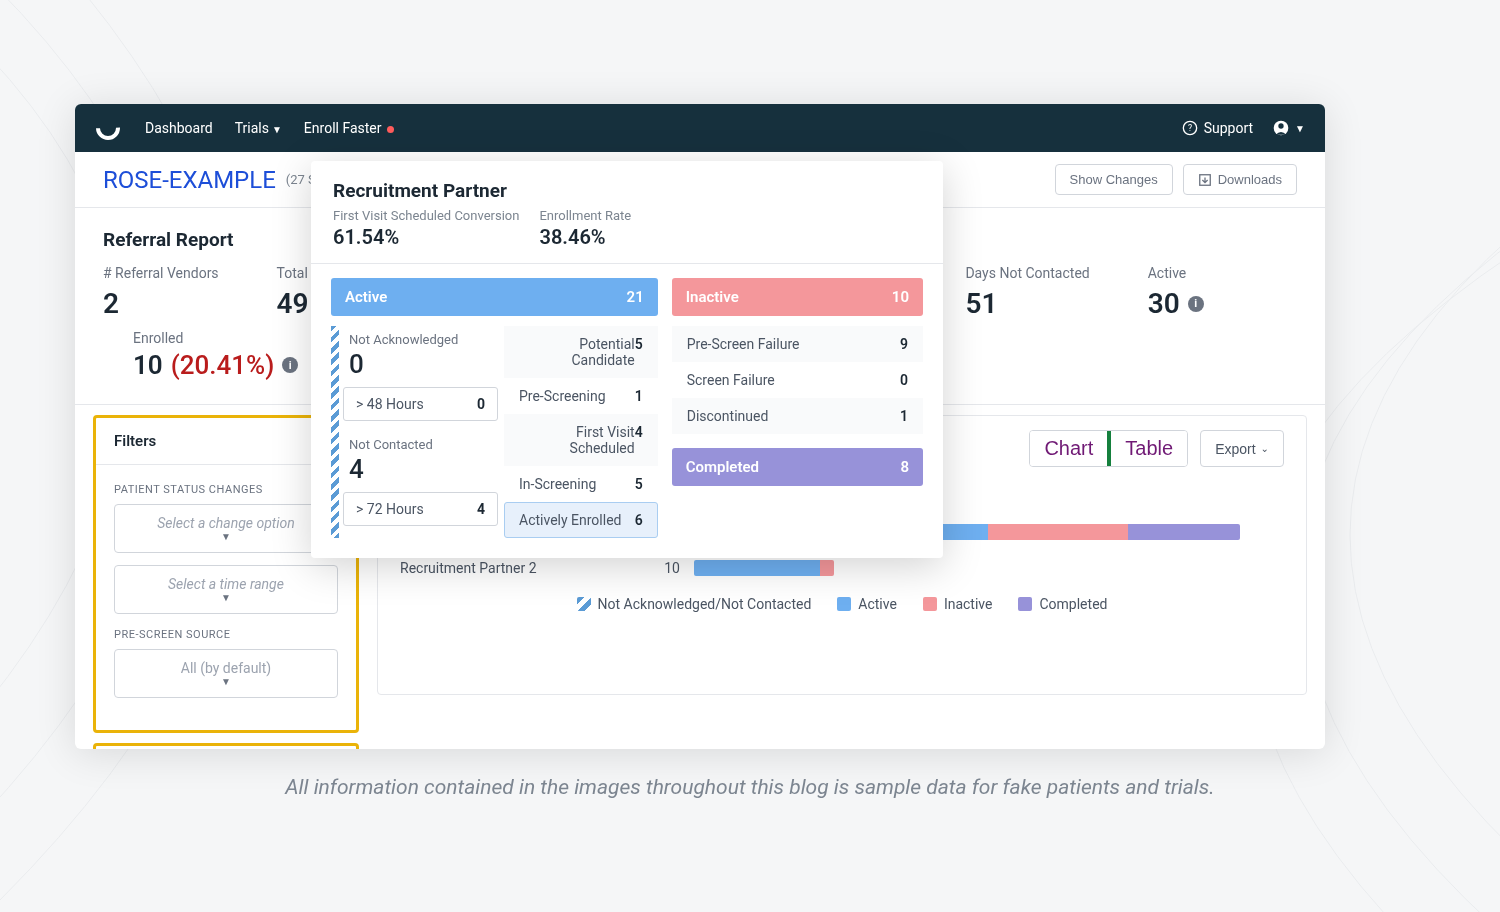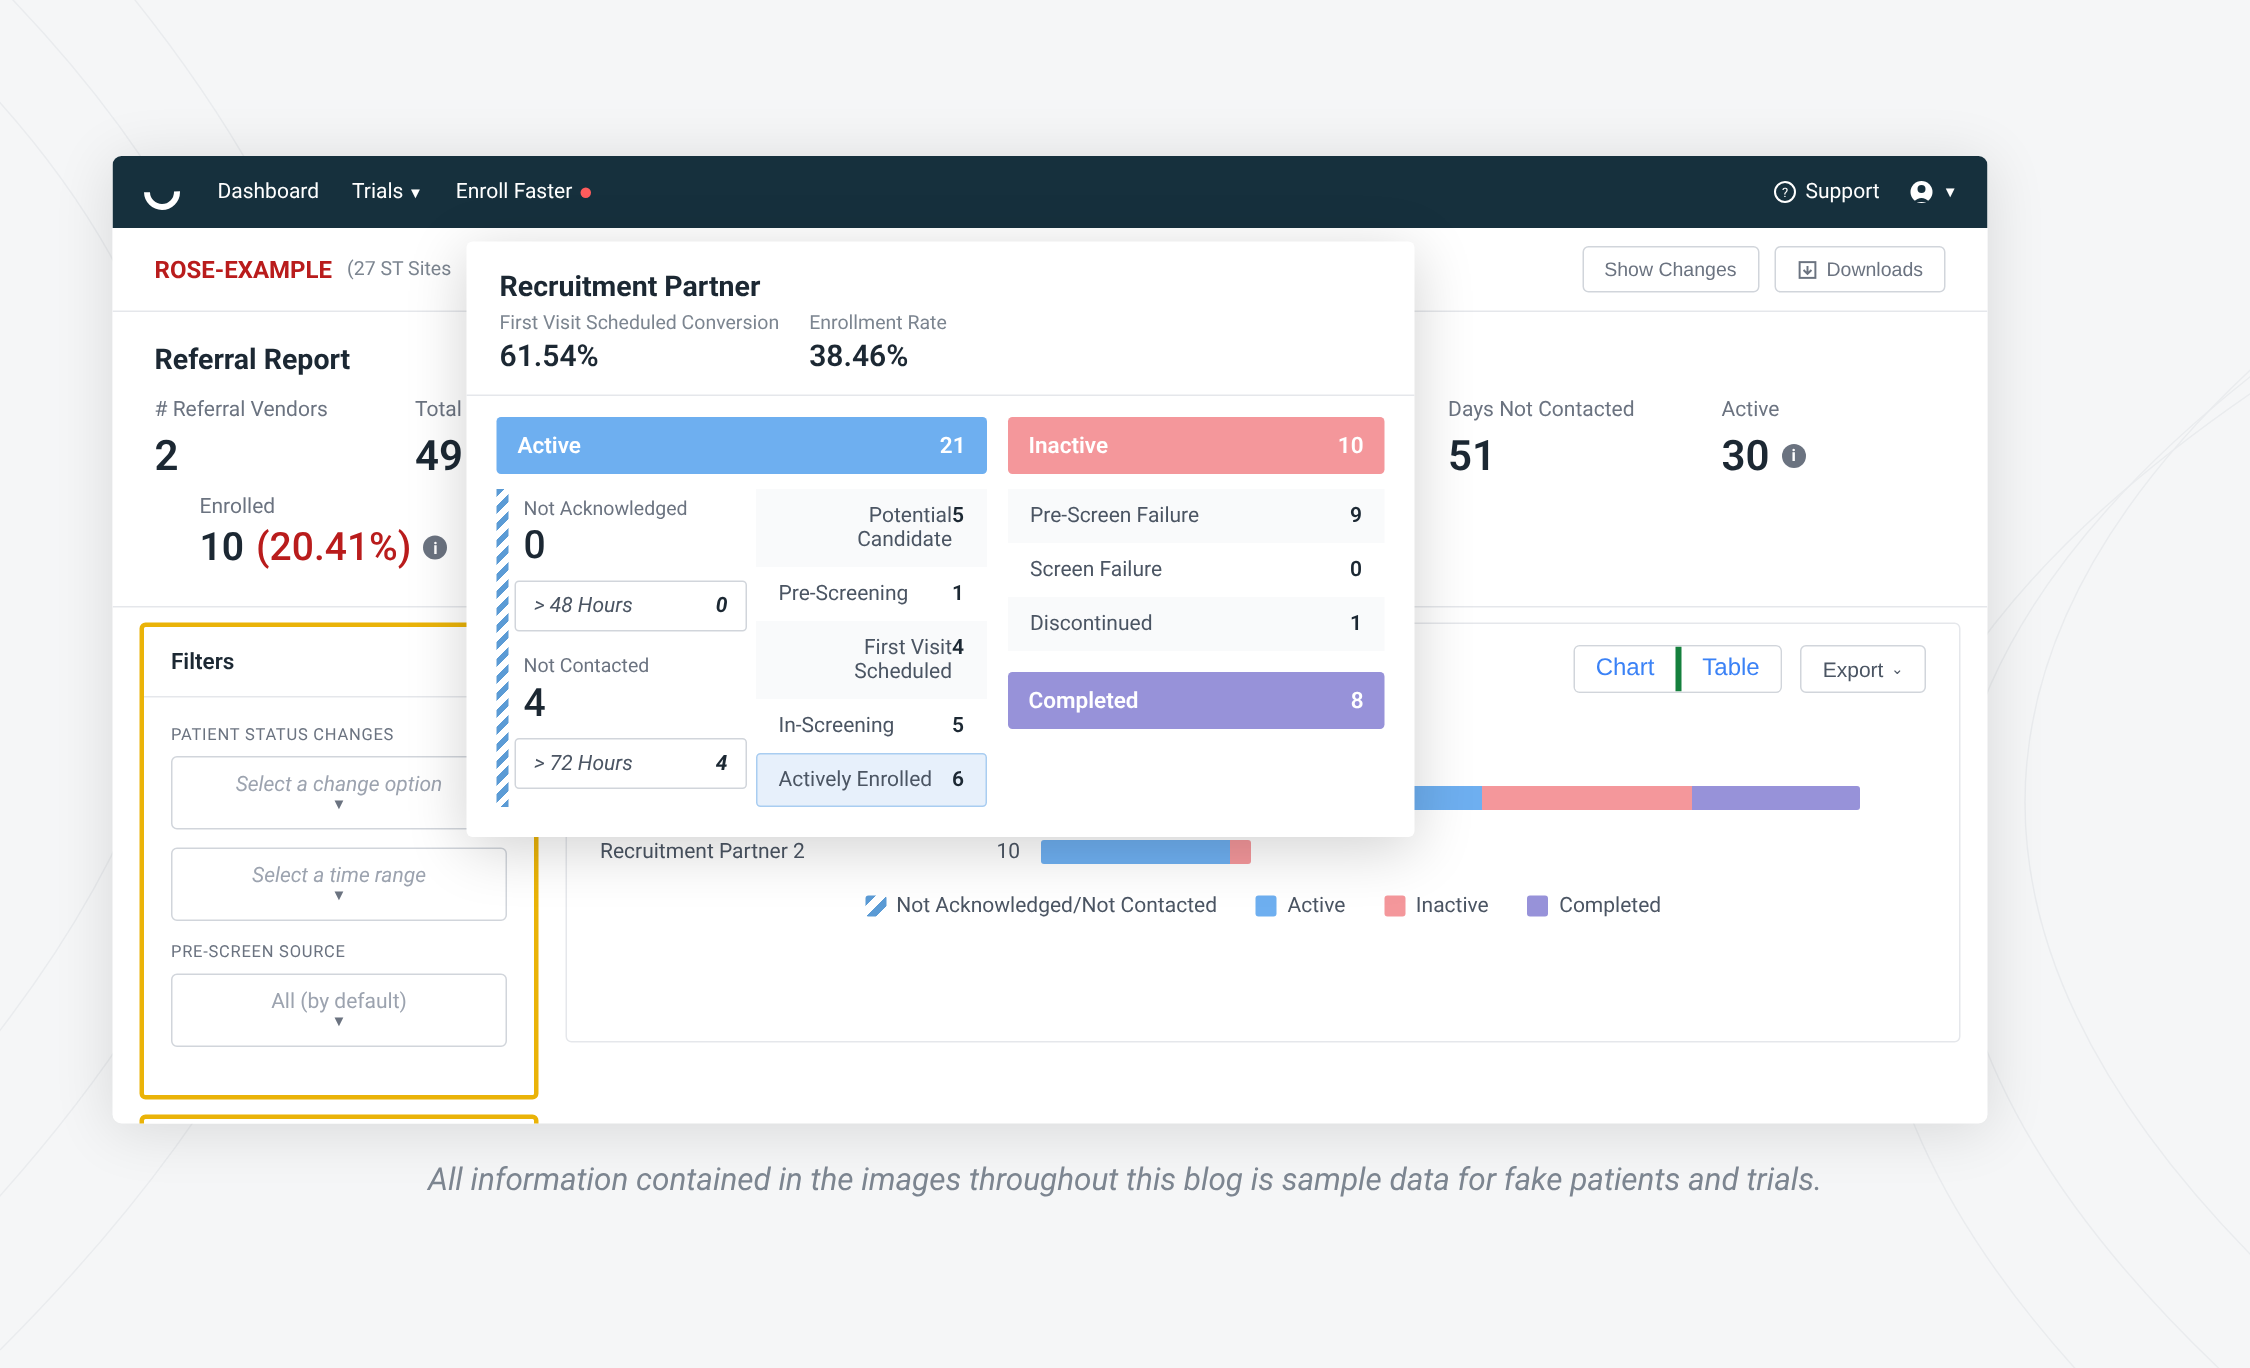--- a/index.html
+++ b/index.html
@@ -45,21 +45,21 @@
 .support { display: flex; align-items: center; gap: 6px; margin-right: 20px; cursor: pointer; }
 .user-menu { display: flex; align-items: center; cursor: pointer; }
 .icon-svg { width: 16px; height: 16px; fill: #fff; }
 .subheader {
   height: 56px;
   display: flex; align-items: center;
   padding: 0 28px;
   border-bottom: 1px solid #e5e7eb;
   background: #fff;
 }
-.trial-name { font-size: 16px; font-weight: 700; color: #b91c1c; }
+.trial-name { font-size: 24px; font-weight: 400; color: #1d4ed8; }
 .sites-count { font-size: 13px; color: #7c8590; margin-left: 10px; }
 .subheader-spacer { flex: 1; }
 .btn-outline {
   border: 1px solid #d1d5db; background: #fff; color: #6b7380;
   padding: 7px 14px; border-radius: 4px; font-size: 13px;
   cursor: pointer; display: inline-flex; align-items: center; gap: 6px;
 }
 .btn-outline + .btn-outline { margin-left: 10px; }
 .metrics-bar {
   background: #fff;
@@ -110,21 +110,21 @@
   border: 1px solid #e5e7eb;
   border-radius: 4px;
   margin-top: 10px;
   margin-right: 18px;
   padding: 18px 22px;
   position: relative;
   height: 280px;
 }
 .chart-controls { position: absolute; right: 22px; top: 14px; display: flex; gap: 12px; }
 .toggle-group { display: flex; border: 1px solid #d1d5db; border-radius: 4px; overflow: hidden; }
-.toggle-btn { padding: 6px 14px; font-size: 16px; background: #fff; cursor: pointer; border: none; color: #3b82f6; }
+.toggle-btn { padding: 6px 14px; font-size: 20px; background: #fff; cursor: pointer; border: none; color: #701a75; }
 .toggle-btn.active { background: #fff; }
 .toggle-btn + .toggle-btn { border-left: 4px solid #15803d; }
 .export-btn { border: 1px solid #d1d5db; background: #fff; padding: 6px 14px; border-radius: 4px; font-size: 14px; color: #4b5563; cursor: pointer; display: flex; align-items: center; gap: 5px; }
 .chart-rows { margin-top: 90px; }
 .chart-row { display: flex; align-items: center; margin-bottom: 20px; }
 .chart-row-label { width: 250px; font-size: 14px; color: #4b5563; }
 .chart-row-count { width: 30px; text-align: right; font-size: 14px; color: #4b5563; margin-right: 14px; }
 .chart-bar { height: 16px; display: flex; border-radius: 2px; overflow: hidden; }
 .seg { height: 100%; }
 .seg-hatch {
@@ -158,21 +158,21 @@
 .status-head.completed-h { background: #9792d9; margin-top: 14px; }
 .sublist { margin-top: 0; text-align: right; }
 .sub-item { display: flex; justify-content: space-between; padding: 9px 14px; font-size: 14px; color: #4b5563; border: 1px solid transparent; }
 .sub-item:nth-child(odd) { background: #f9fafb; }
 .sub-item.highlighted { background: #e7f0fb; border: 1px solid #a9cdf1; border-radius: 3px; }
 .sub-item .val { font-weight: 600; color: #1c2833; }
 .split-cols { display: flex; gap: 6px; }
 .left-col { width: 155px; }
 .left-col .section-label { font-size: 13px; color: #6b7380; padding: 6px 6px 2px; }
 .big-num { font-size: 26px; font-weight: 500; color: #1c2833; padding: 0 6px 6px; }
-.hatch-box { border: 1px solid #d1d5db; border-radius: 3px; display: flex; justify-content: space-between; padding: 8px 12px; font-size: 14px; margin: 2px 0 10px; font-style: italic; }
+.hatch-box { border: 1px solid #d1d5db; border-radius: 3px; display: flex; justify-content: space-between; padding: 8px 12px; font-size: 14px; margin: 2px 0 10px; }
 .hatch-box .hlabel { color: #4b5563; }
 .hatch-box .hval { font-weight: 700; color: #1c2833; }
 .hatch-stripe-col { width: 8px; background: repeating-linear-gradient(135deg, #5b9bd5 0 4px, #fff 4px 8px); margin-right: 4px; }
 .left-wrap { display: flex; }
 .right-col { flex: 1; }
 .disclaimer {
   position: absolute;
   left: 0; right: 0;
   top: 775px;
   text-align: center;

